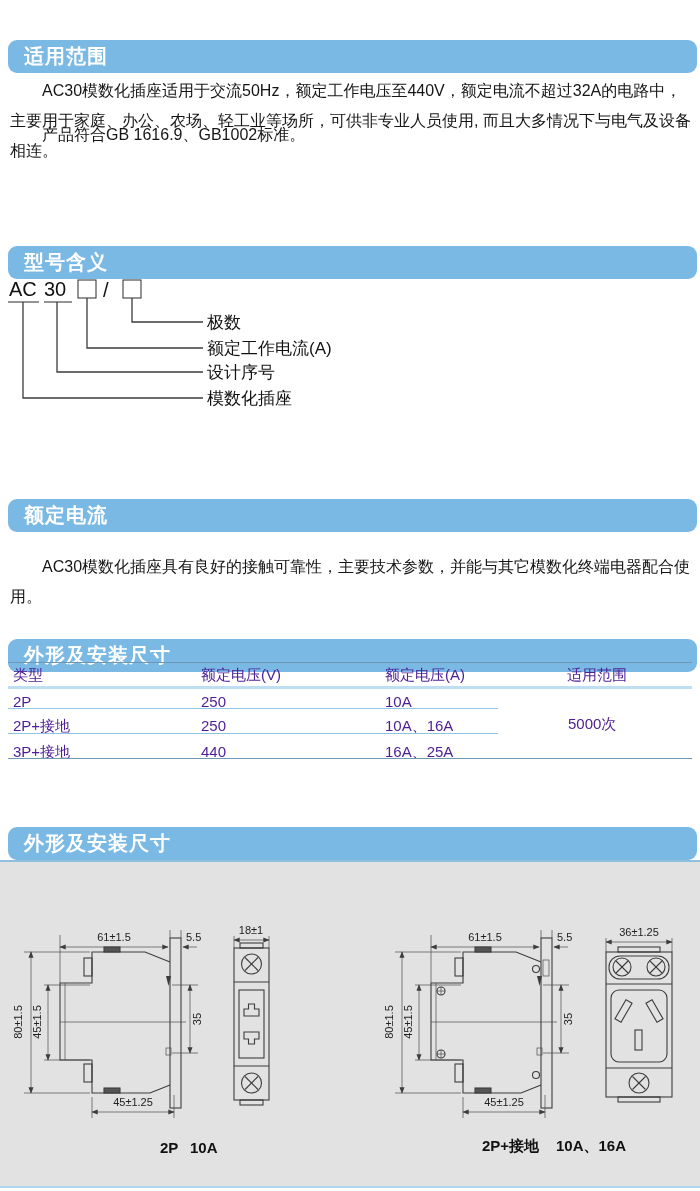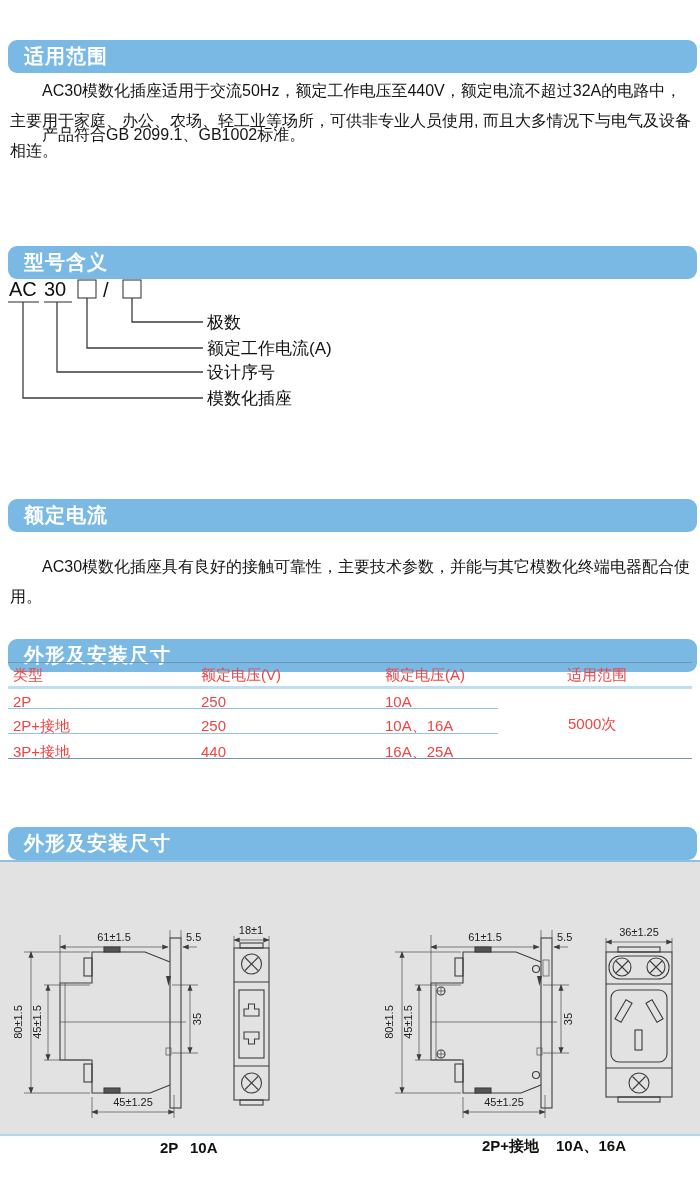--- a/index.html
+++ b/index.html
@@ -8,40 +8,40 @@
   .sec-hdr{position:absolute;left:8px;width:673px;height:33px;background:#79b9e4;
        color:#fff;font-size:20px;font-weight:bold;line-height:33px;
        padding-left:16px;border-radius:9px;letter-spacing:1px;margin-top:32px;}
   .para{position:absolute;left:10px;width:682px;font-size:16px;line-height:30px;
        color:#151515;text-indent:2em;}
   
   .tbl{position:absolute;left:8px;top:662px;width:684px;height:97px;font-size:15px;}
   .tbl .hline{position:absolute;left:0;height:1px;background:#6e96b5;width:684px;}
   .tbl .subline{position:absolute;left:0;top:24px;height:3px;width:684px;background:#bedff2;}
   .tbl .sep{position:absolute;left:0;width:490px;height:1px;background:#8ec4e4;}
-  .tbl .cell{position:absolute;white-space:nowrap;color:#ef4444;}
+  .tbl .cell{position:absolute;white-space:nowrap;color:#4c1d95;}
   .c0{left:5px}.c1{left:193px}.c2{left:377px}.c3{left:559px}
   
-  .panel{position:absolute;left:0;top:860px;width:700px;height:276px;background:#e2e2e2;
+  .panel{position:absolute;left:0;top:860px;width:700px;height:328px;background:#e2e2e2;
        border-top:2px solid #8fc0e0;border-bottom:2px solid #aed6ee;box-sizing:border-box;}
   svg text{font-family:"Liberation Sans","DejaVu Sans",sans-serif;}
   .ln{stroke:#3c3c3c;stroke-width:1.1;fill:none;}
   .lnf{stroke:#3c3c3c;stroke-width:1.1;fill:#555;}
   .thin{stroke:#4a4a4a;stroke-width:0.7;fill:none;}
   .dimt{font-size:11px;fill:#222;}
   .cap{font-size:15px;fill:#111;font-weight:600;}
   .mdl-txt{font-size:20px;fill:#111;}
   .mdl-lbl{font-size:17px;fill:#111;}
 </style>
 </head>
 <body>
 
 <div class="sec-hdr" style="top:8px">适用范围</div>
 <div class="para" style="top:76px">AC30模数化插座适用于交流50Hz，额定工作电压至440V，额定电流不超过32A的电路中，主要用于家庭、办公、农场、轻工业等场所，可供非专业人员使用, 而且大多情况下与电气及设备相连。</div>
-<div class="para" style="top:120px">产品符合GB 2099.1、GB1002标准。</div>
+<div class="para" style="top:120px">产品符合GB 1616.9、GB1002标准。</div>
 
 <div class="sec-hdr" style="top:214px">型号含义</div>
 
 <svg style="position:absolute;left:0;top:270px" width="700" height="145" viewBox="0 270 700 145">
   <text class="mdl-txt" x="9" y="296">AC</text>
   <text class="mdl-txt" x="44" y="296">30</text>
   <line x1="8" y1="302" x2="39" y2="302" class="ln"></line>
   <line x1="44" y1="302" x2="72" y2="302" class="ln"></line>
   <rect x="78" y="280" width="18" height="18" class="ln"></rect>
   <text class="mdl-txt" x="103" y="297">/</text>

